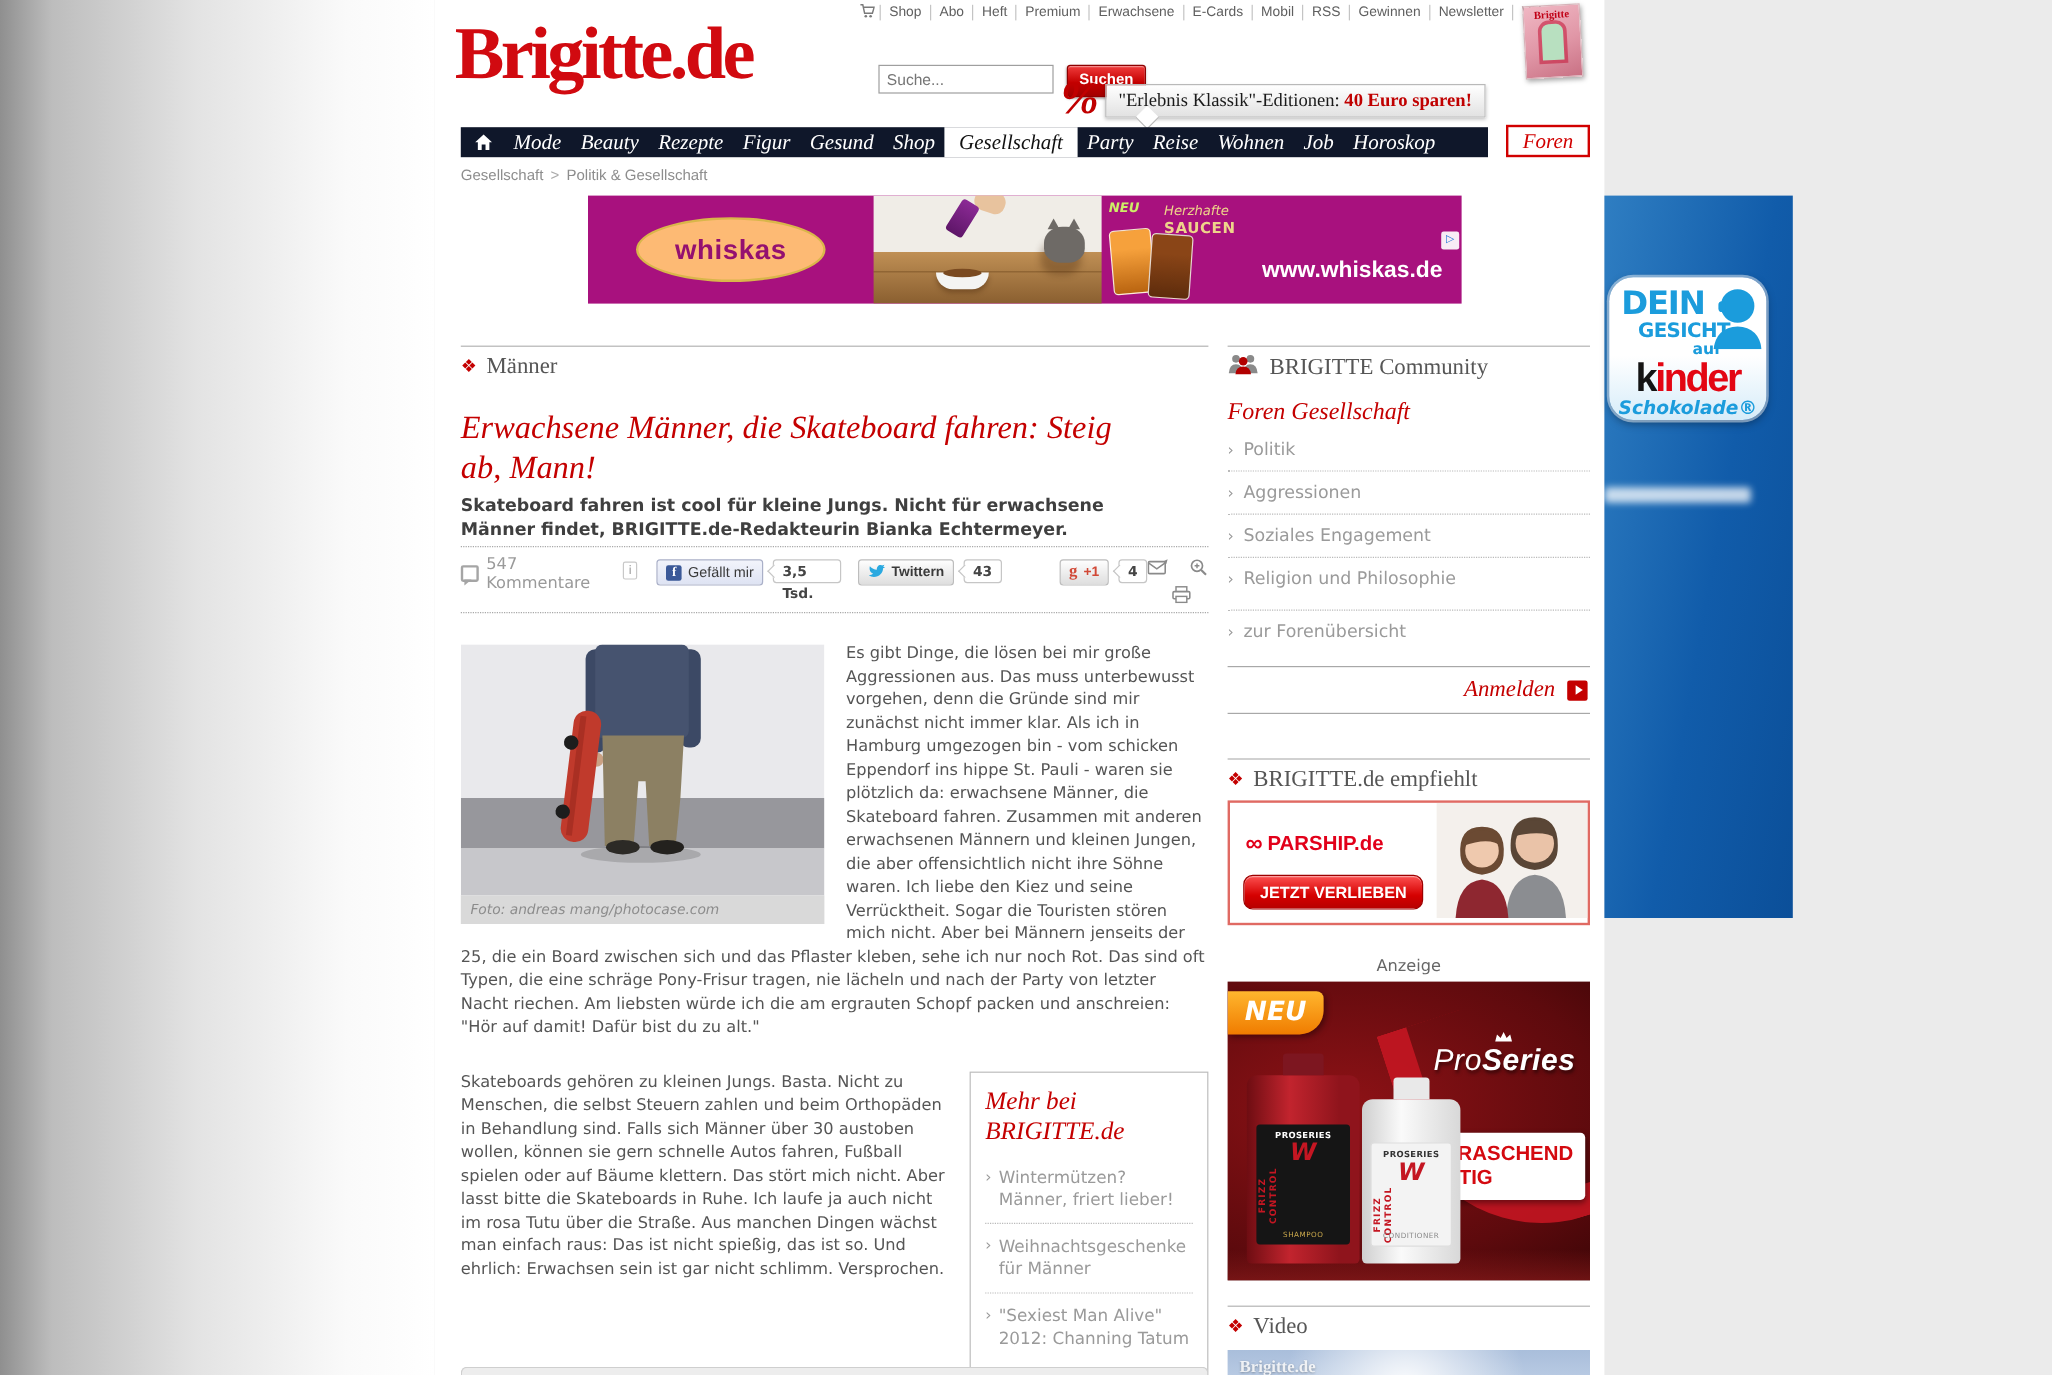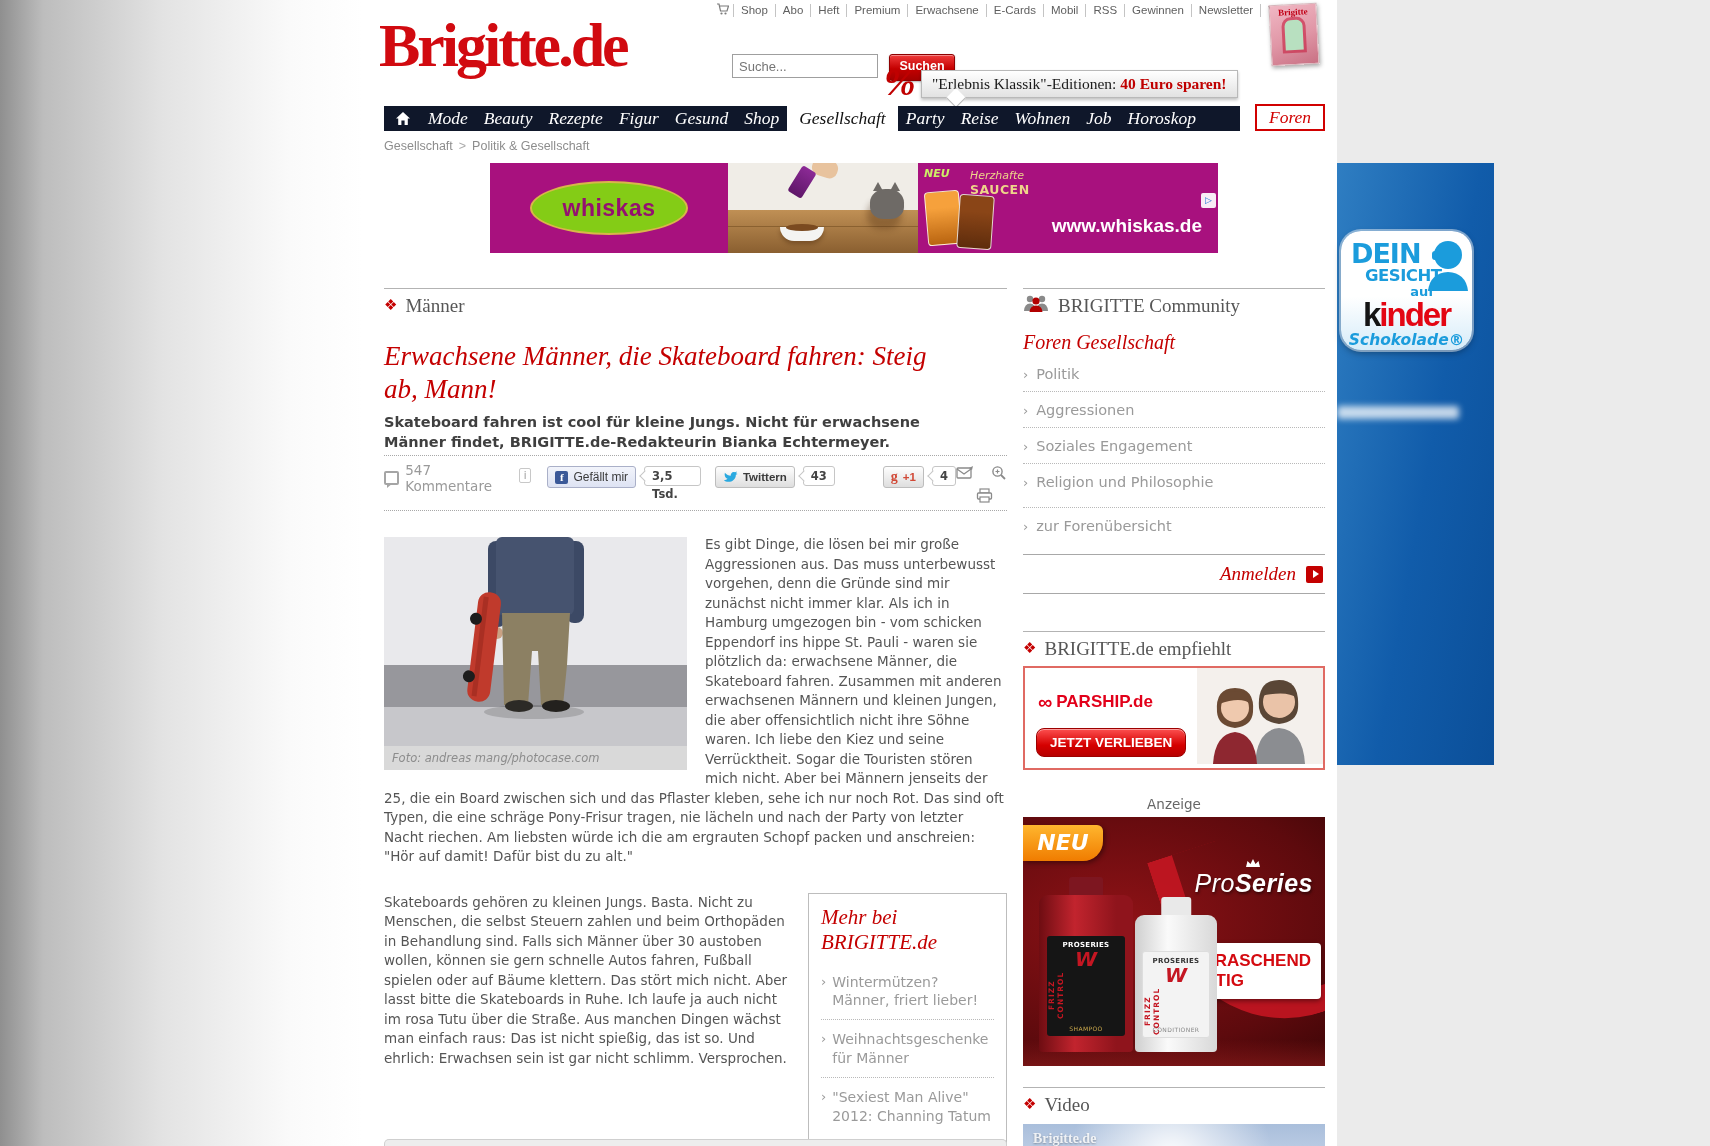--- a/index.html
+++ b/index.html
@@ -52,21 +52,21 @@
     font-size:17.5px;text-align:center;line-height:23px;cursor:pointer;z-index:3}
   .breadcrumb{position:absolute;left:384px;top:139px;font-size:12.5px;color:#8d8d8d;
     font-family:"Liberation Sans",sans-serif}
   .breadcrumb .bc-sep{margin:0 6px;color:#aaa}
   .breadcrumb span{cursor:pointer}
 
   
   .whiskas{position:absolute;left:490px;top:163px;width:728px;height:90px;background:#a8117e;
     display:flex;overflow:hidden;cursor:pointer}
   .wh-left{width:238px;display:flex;align-items:center;justify-content:center}
-  .wh-logo{width:154px;height:50px;background:#84cc16;border-radius:50%;border:2px solid #d9b64a;
+  .wh-logo{width:154px;height:50px;background:#fdba74;border-radius:50%;border:2px solid #d9b64a;
     display:flex;align-items:center;justify-content:center;color:#941070;font-weight:bold;
     font-size:23px;font-family:"Liberation Sans",sans-serif;letter-spacing:.5px}
   .wh-photo{width:190px;position:relative;background:linear-gradient(#f0ede7 0 52%,#c09055 52%,#8a5f30)}
   .wh-floorline{position:absolute;left:0;top:63px;width:100%;height:1px;background:rgba(90,55,15,.4)}
   .wh-cat{position:absolute;right:14px;top:26px;width:34px;height:30px;background:#6e6a66;
     border-radius:45% 45% 40% 40%;box-shadow:-3px 10px 6px rgba(60,30,5,.3)}
   .wh-cat::before{content:"";position:absolute;left:3px;top:-7px;width:0;height:0;
     border-left:5px solid transparent;border-right:5px solid transparent;border-bottom:9px solid #6e6a66}
   .wh-cat::after{content:"";position:absolute;right:4px;top:-7px;width:0;height:0;
     border-left:5px solid transparent;border-right:5px solid transparent;border-bottom:9px solid #6e6a66}

